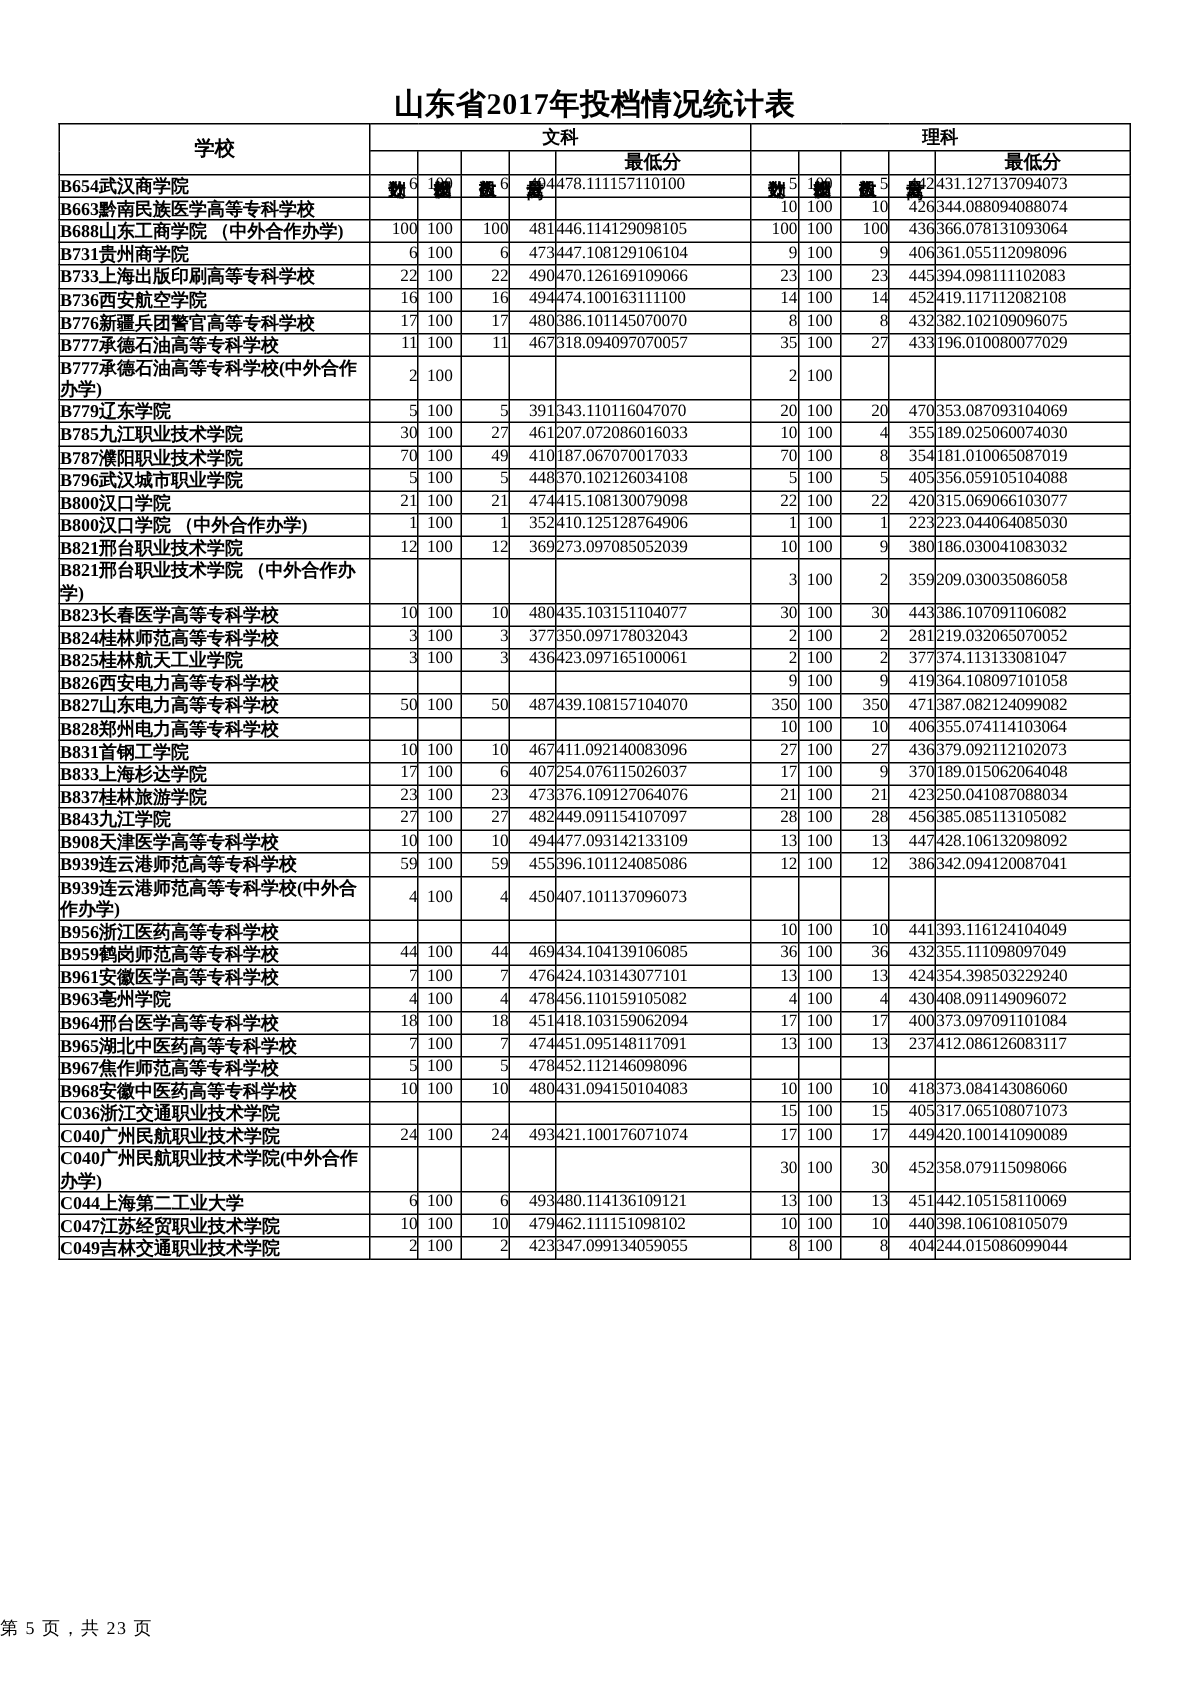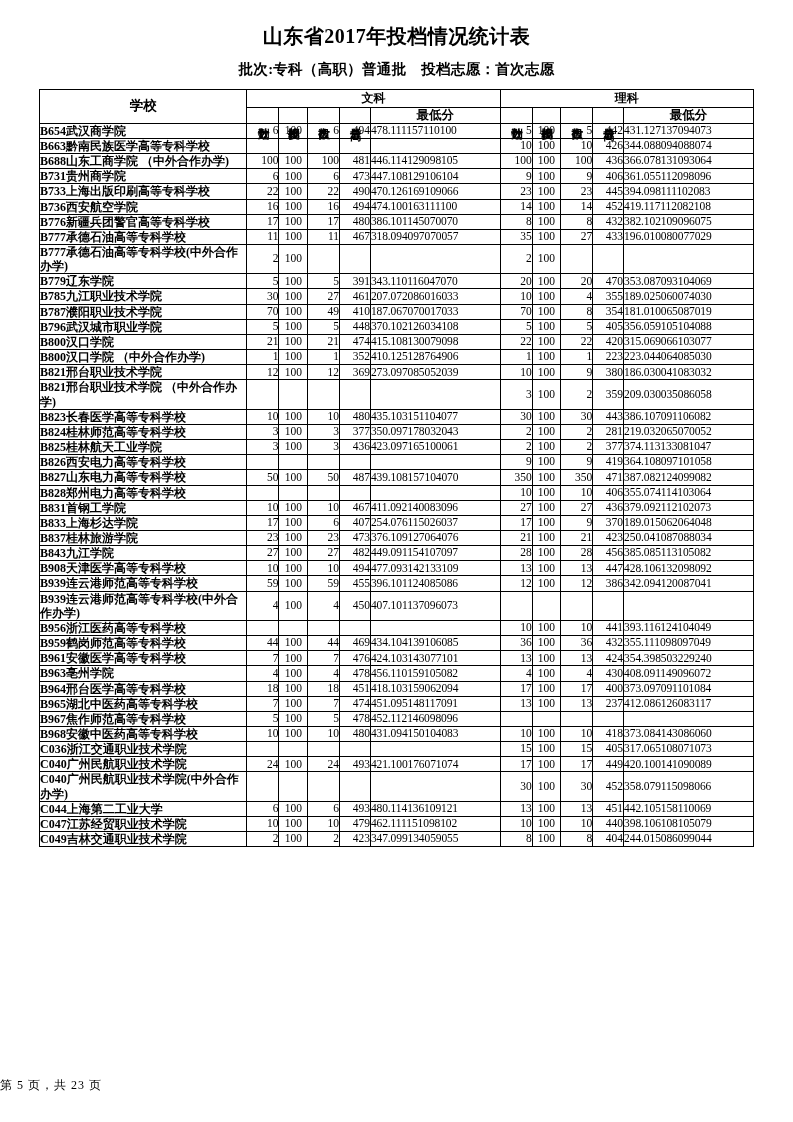--- a/index.html
+++ b/index.html
@@ -21,21 +21,21 @@
     box-sizing: border-box;
     padding: 0;
     position: relative;
   }
   .doc-title {
     text-align: center;
     font-family: "Liberation Serif", "DejaVu Serif", serif;
     font-weight: bold;
     font-size: 20px;
     letter-spacing: 0.5px;
-    padding-top: 24px;
+    padding-top: 58px;
     line-height: 1.2;
   }
   .doc-subtitle {
     text-align: center;
     font-family: "Liberation Serif", "DejaVu Serif", serif;
     font-weight: bold;
     font-size: 14.5px;
     padding-top: 12px;
     padding-bottom: 10px;
     letter-spacing: 0.3px;
@@ -126,21 +126,20 @@
     letter-spacing: 1px;
     font-family: "Liberation Serif", "DejaVu Serif", serif;
   }
 </style>
 </head>
 <body>
 
 <div class="page">
 
   <div class="doc-title">山东省2017年投档情况统计表</div>
-  <div class="doc-subtitle">批次:专科（高职）普通批　投档志愿：首次志愿</div>
 
   <table class="main">
     <colgroup>
       <col style="width:195px">
       <col style="width:30px">
       <col style="width:27px">
       <col style="width:30px">
       <col style="width:29px">
       <col style="width:122px">
       <col style="width:30px">

